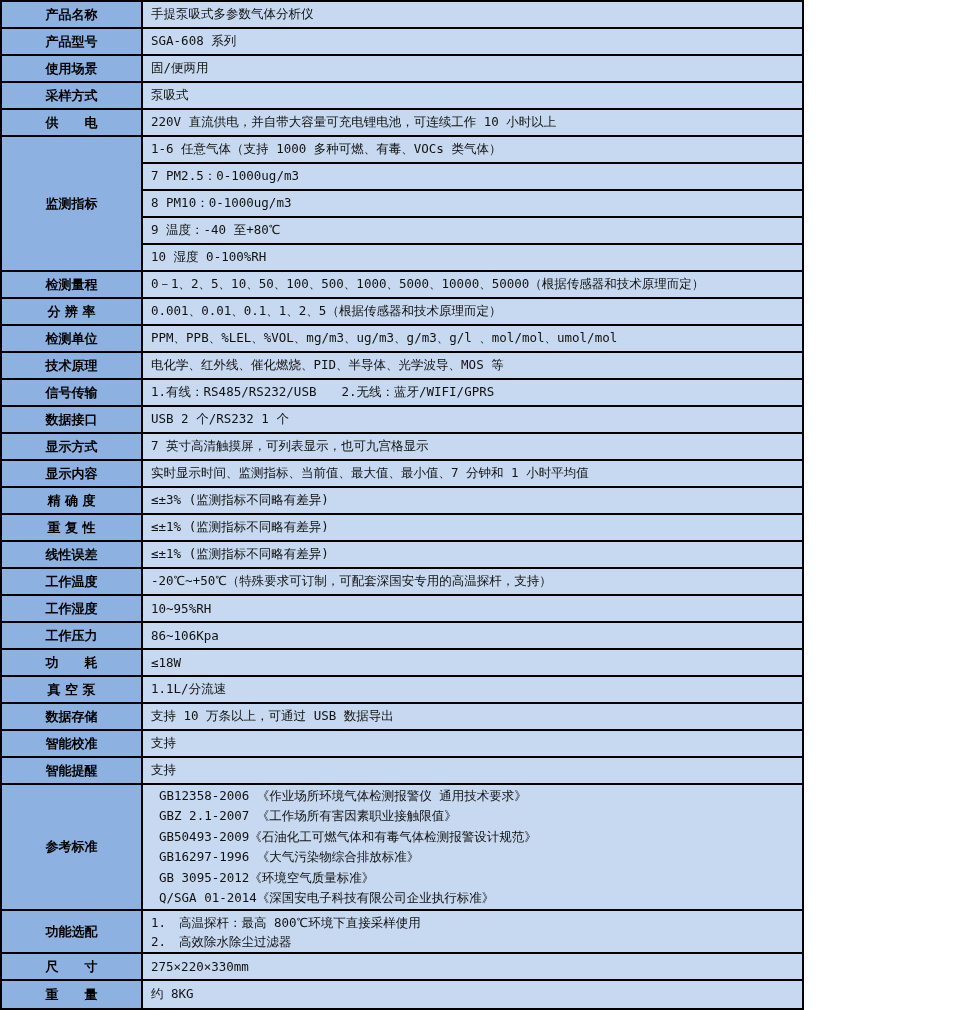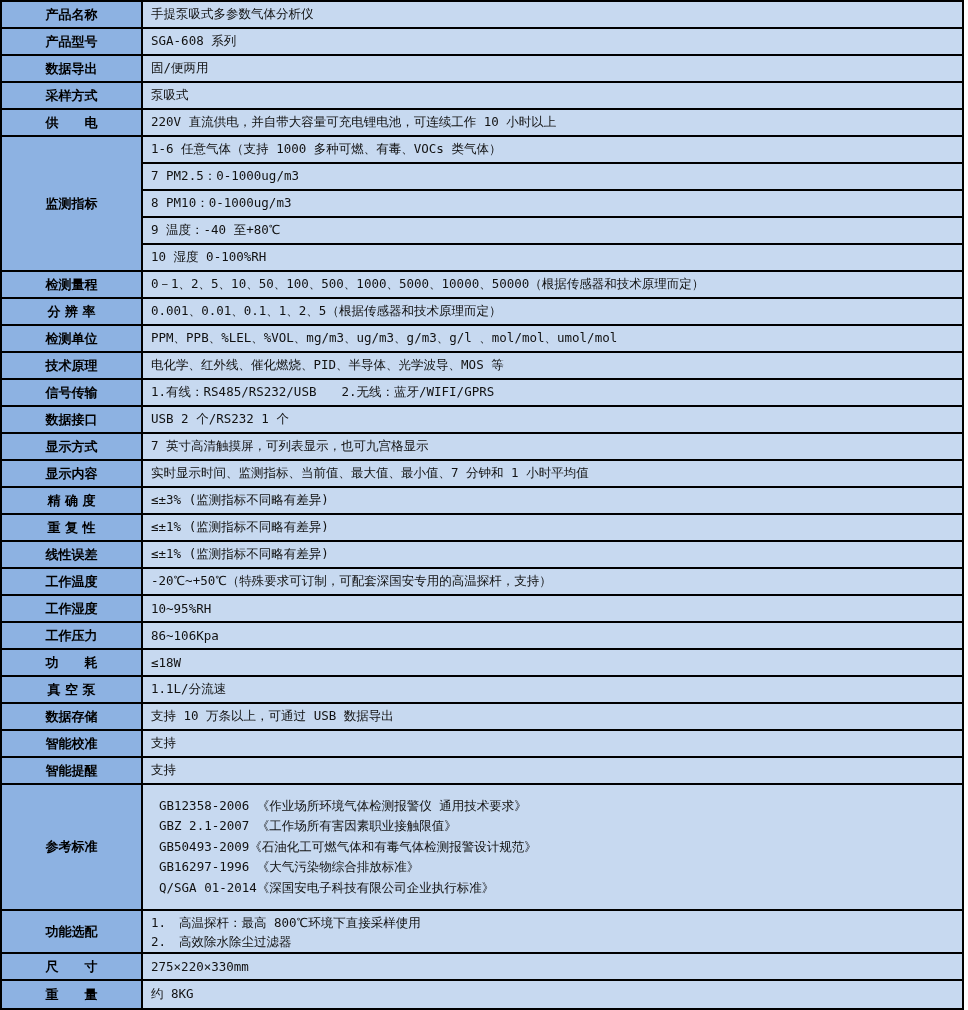--- a/index.html
+++ b/index.html
@@ -1,19 +1,19 @@
 <!DOCTYPE html>
 <html lang="zh"><head>
 <meta charset="utf-8">
 <style>
   html,body{margin:0;padding:0;background:#ffffff;}
   body{width:968px;height:1010px;overflow:hidden;
        font-family:"DejaVu Sans","Liberation Sans",sans-serif;color:#111;}
   .spec-table{
-    width:964px;height:1010px;box-sizing:border-box;
+    width:804px;height:1010px;box-sizing:border-box;
     border:2px solid #000;background:#c7d9f0;
     display:flex;flex-direction:column;
   }
   .row{display:flex;height:27px;box-sizing:border-box;border-bottom:2px solid #000;flex:none;}
   .row:last-child{border-bottom:none;text-align:center;}
   .row.multi{height:135px;}
   .row.ref{height:126px;}
   .row.opt{height:43px;}
   .cell{box-sizing:border-box;}
   .label{
@@ -56,21 +56,21 @@
     <div class="cell label">产品名称</div>
     <div class="cell value">手提泵吸式多参数气体分析仪</div>
   </div>
 
   <div class="row">
     <div class="cell label">产品型号</div>
     <div class="cell value">SGA-608 系列</div>
   </div>
 
   <div class="row">
-    <div class="cell label">数据导出</div>
+    <div class="cell label">使用场景</div>
     <div class="cell value">固/便两用</div>
   </div>
 
   <div class="row">
     <div class="cell label">采样方式</div>
     <div class="cell value">泵吸式</div>
   </div>
 
   <div class="row">
     <div class="cell label">供　　电</div>
@@ -183,20 +183,21 @@
     <div class="cell value">支持</div>
   </div>
 
   <div class="row ref">
     <div class="cell label">参考标准</div>
     <div class="lines">
       <div class="line">GB12358-2006 《作业场所环境气体检测报警仪 通用技术要求》</div>
       <div class="line">GBZ 2.1-2007 《工作场所有害因素职业接触限值》</div>
       <div class="line">GB50493-2009《石油化工可燃气体和有毒气体检测报警设计规范》</div>
       <div class="line">GB16297-1996 《大气污染物综合排放标准》</div>
+      <div class="line">GB 3095-2012《环境空气质量标准》</div>
       <div class="line">Q/SGA 01-2014《深国安电子科技有限公司企业执行标准》</div>
     </div>
   </div>
 
   <div class="row opt">
     <div class="cell label">功能选配</div>
     <div class="olist">
       <div class="oline">
         <span class="onum">1.</span>
         <span class="otext">高温探杆：最高 800℃环境下直接采样使用</span>

